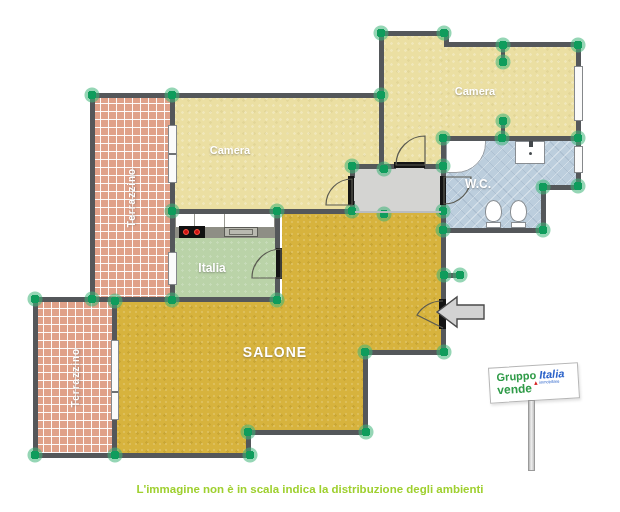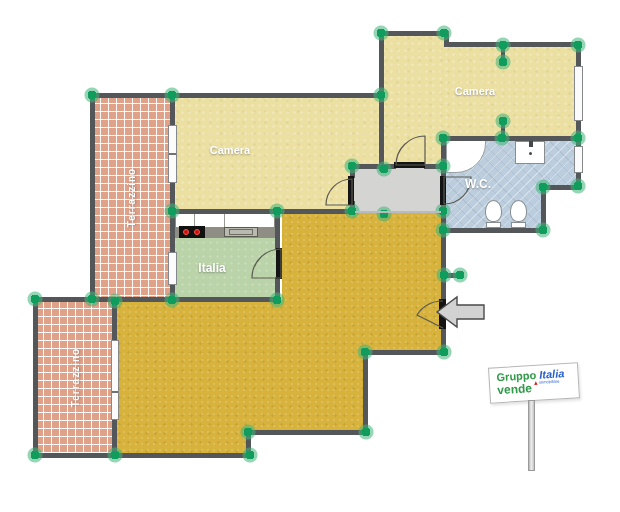--- a/index.html
+++ b/index.html
@@ -206,26 +206,28 @@
     <path d="M 443 328 L 417 315 A 29 29 0 0 1 443 301" fill="none" stroke="#5b5b52" stroke-width="1.2"></path>
     <polygon points="437,312 457,297 457,305 484,305 484,319 457,319 457,327" fill="#d2d2d2" stroke="#4a4a4a" stroke-width="1.4"></polygon>
   </svg>
 
   <div class="roomlabel lbl-11" style="left:180px;top:144px;width:100px;">Camera</div>
   <div class="roomlabel lbl-11" style="left:425px;top:85px;width:100px;">Camera</div>
   <div class="roomlabel lbl-vert" style="left:81px;top:192px;width:100px;">Terrazzino</div>
   <div class="roomlabel lbl-vert" style="left:25px;top:372px;width:100px;">Terrazzino</div>
   <div class="roomlabel lbl-12" style="left:438px;top:177px;width:80px;">W.C.</div>
   <div class="roomlabel lbl-12" style="left:162px;top:261px;width:100px;">Italia</div>
+  <div class="roomlabel lbl-salone" style="left:215px;top:344px;width:120px;">SALONE</div>
 
   <div class="signboard">
     <div class="sign-l1">
       <span class="sign-gruppo">Gruppo</span>
       <span class="sign-italia">Italia</span>
     </div>
     <div class="sign-sub">
       <span class="sign-tri">▲</span><span>immobiliare</span>
     </div>
     <div class="sign-l2">vende</div>
   </div>
   <div class="signpost"></div>
 
+  <div class="caption">L'immagine non è in scala indica la distribuzione degli ambienti</div>
 </div>
 
 </body></html>

